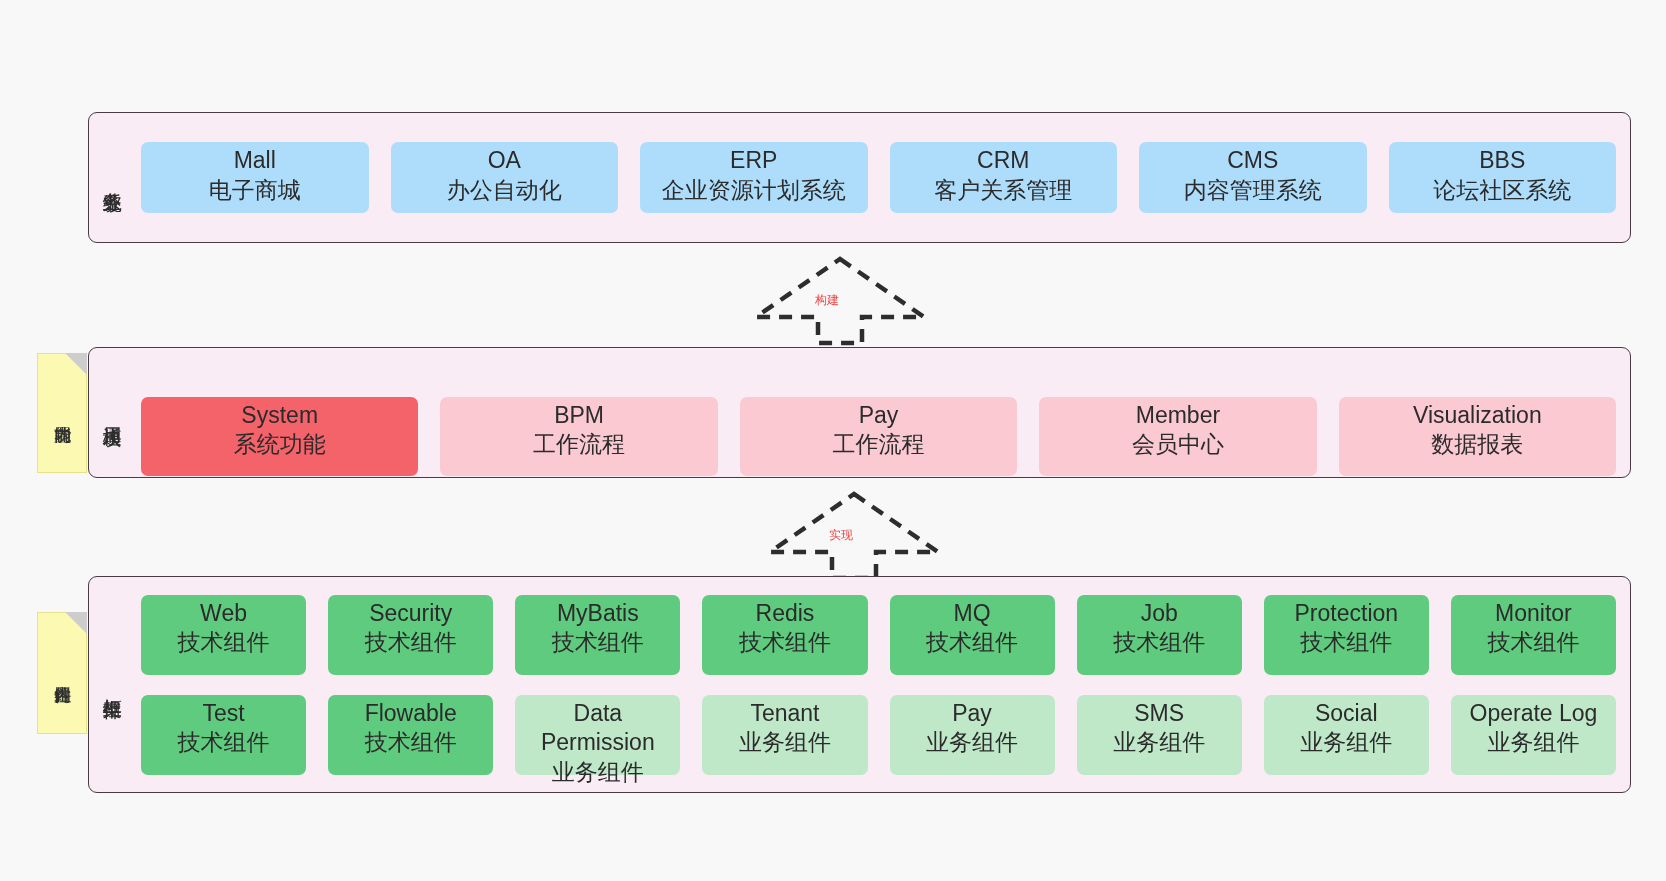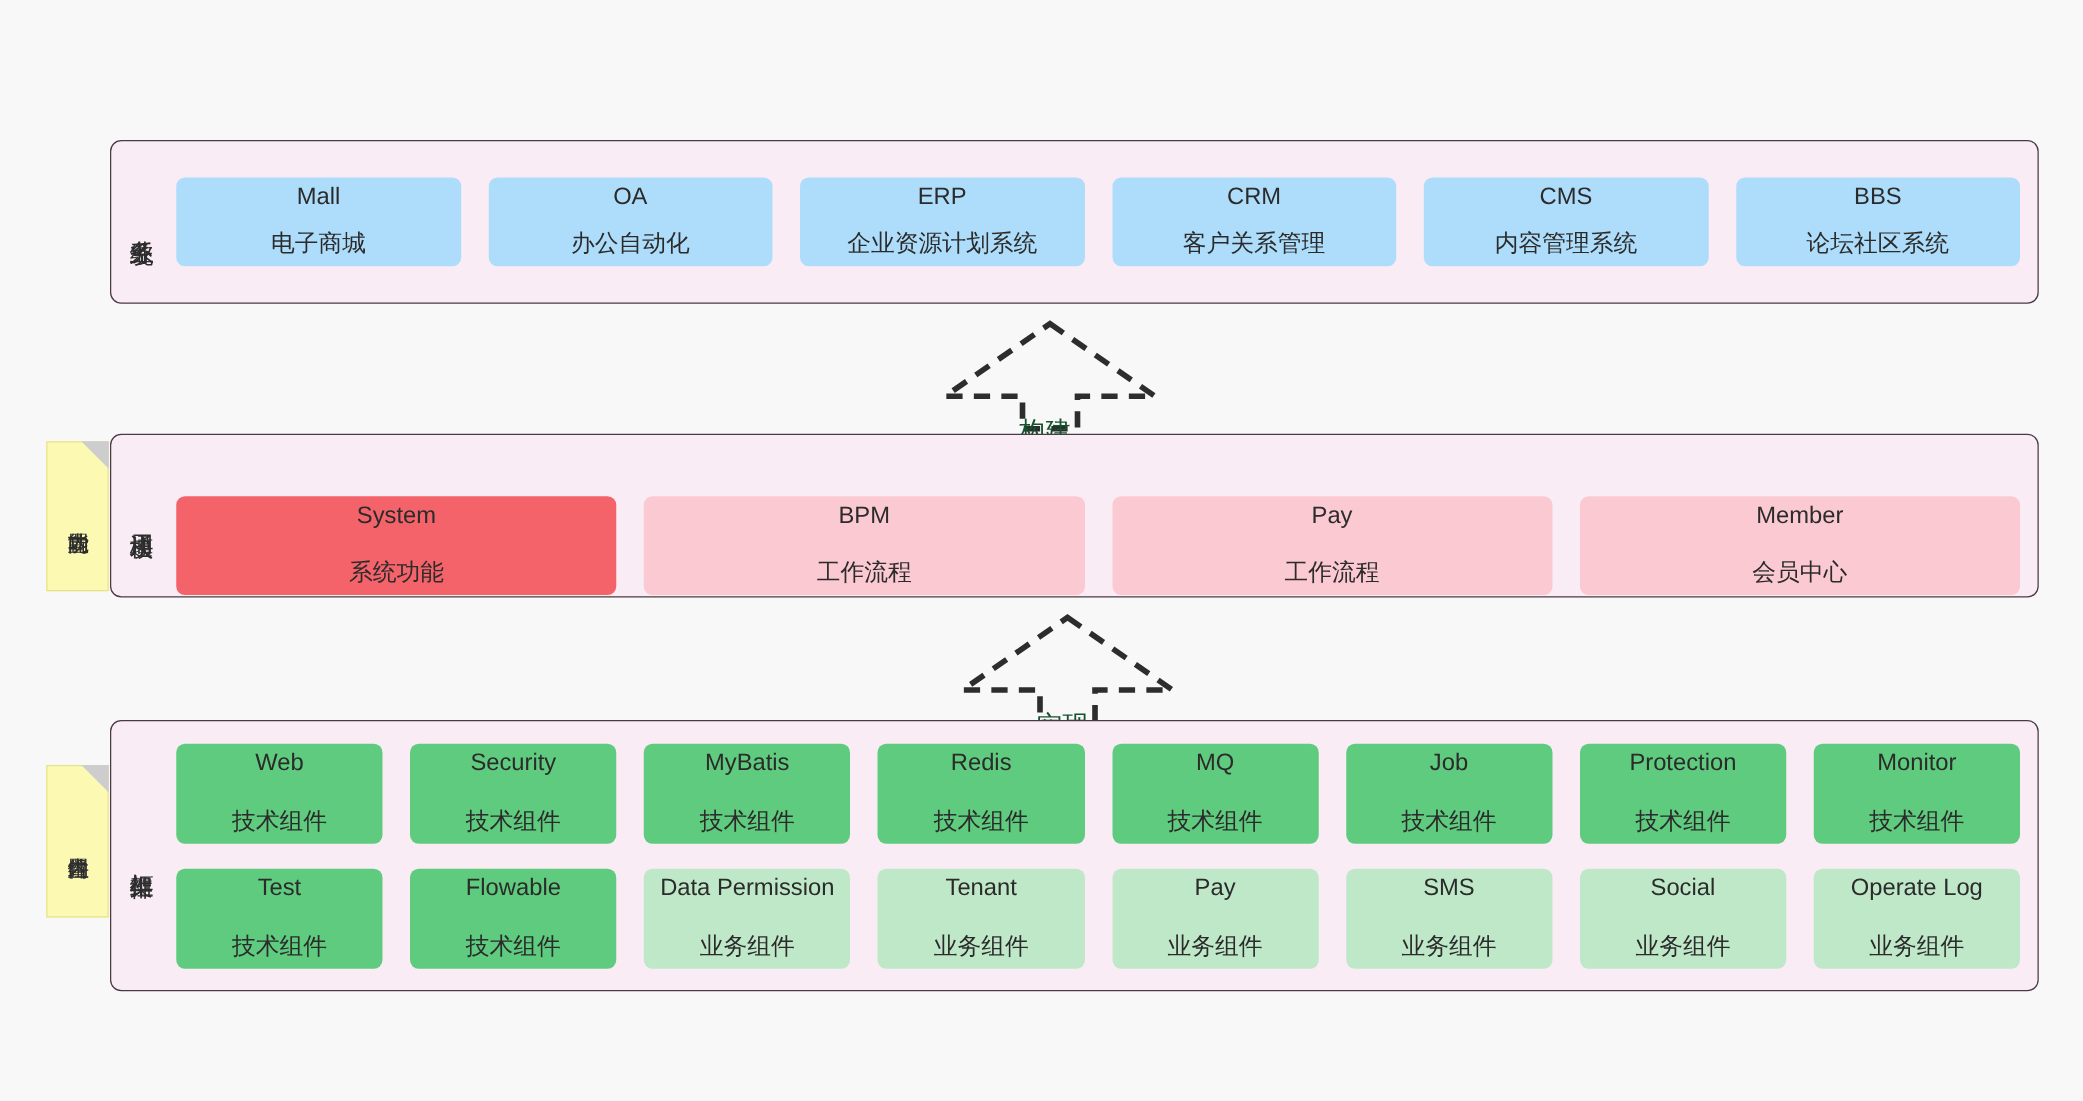--- a/index.html
+++ b/index.html
@@ -57,23 +57,23 @@
     display: flex;
     gap: 22px;
     align-items: stretch;
   }
   .cell {
     flex: 1 1 0;
     border-radius: 7px;
     display: flex;
     flex-direction: column;
     align-items: center;
-    justify-content: space-between;
+    justify-content: flex-start;
     text-align: center;
-    font-size: 19px;
+    font-size: 23px;
     line-height: 1.30;
     padding: 4px 6px;
     box-sizing: border-box;
     color: #2b2b2b;
   }
   .cell .en { white-space: normal; }
   .cell .cn { white-space: nowrap; }
 
   
   .c-blue       { background: #aeddfb; }
@@ -126,26 +126,25 @@
     border-top: 22px solid #cdcdcd;
   }
   #note-common    { left: 37px; top: 353px;  height: 120px; }
   #note-framework { left: 37px; top: 612px;  height: 122px; }
 
   
   .arrow-link { position: absolute; }
   .arrow-link svg { display: block; overflow: visible; }
   .arrow-label {
     position: absolute;
-    font-size: 21px;
-    color: #14532d;
+    font-size: 12px;
+    color: #ef4444;
     background: transparent;
     white-space: nowrap;
     user-select: none;
-    margin-top: 39px;
   }
   #arrow-build { left: 752px; top: 255px; width: 176px; height: 90px; }
   #arrow-build .arrow-label { left: 63px; top: 37px; }
   #arrow-impl  { left: 766px; top: 490px; width: 176px; height: 90px; }
   #arrow-impl  .arrow-label { left: 63px; top: 37px; }
 </style>
 </head>
 <body>
 
 <div class="canvas">
@@ -206,20 +205,24 @@
           <div class="cn">工作流程</div>
         </div>
         <div class="cell c-pink">
           <div class="en">Pay</div>
           <div class="cn">工作流程</div>
         </div>
         <div class="cell c-pink">
           <div class="en">Member</div>
           <div class="cn">会员中心</div>
         </div>
+        <div class="cell c-pink">
+          <div class="en">Visualization</div>
+          <div class="cn">数据报表</div>
+        </div>
       </div>
     </div>
   </div>
 
   <div class="arrow-link" id="arrow-impl">
     <svg width="176" height="90" viewBox="0 0 176 90" aria-hidden="true">
       <path d="M 88 4 L 172 62 L 110 62 L 110 88 L 66 88 L 66 62 L 4 62 Z" fill="none" stroke="#2d2d2d" stroke-width="4.5" stroke-dasharray="13 9" stroke-linecap="butt" stroke-linejoin="miter"></path>
     </svg>
     <span class="arrow-label">实现</span>
   </div>

